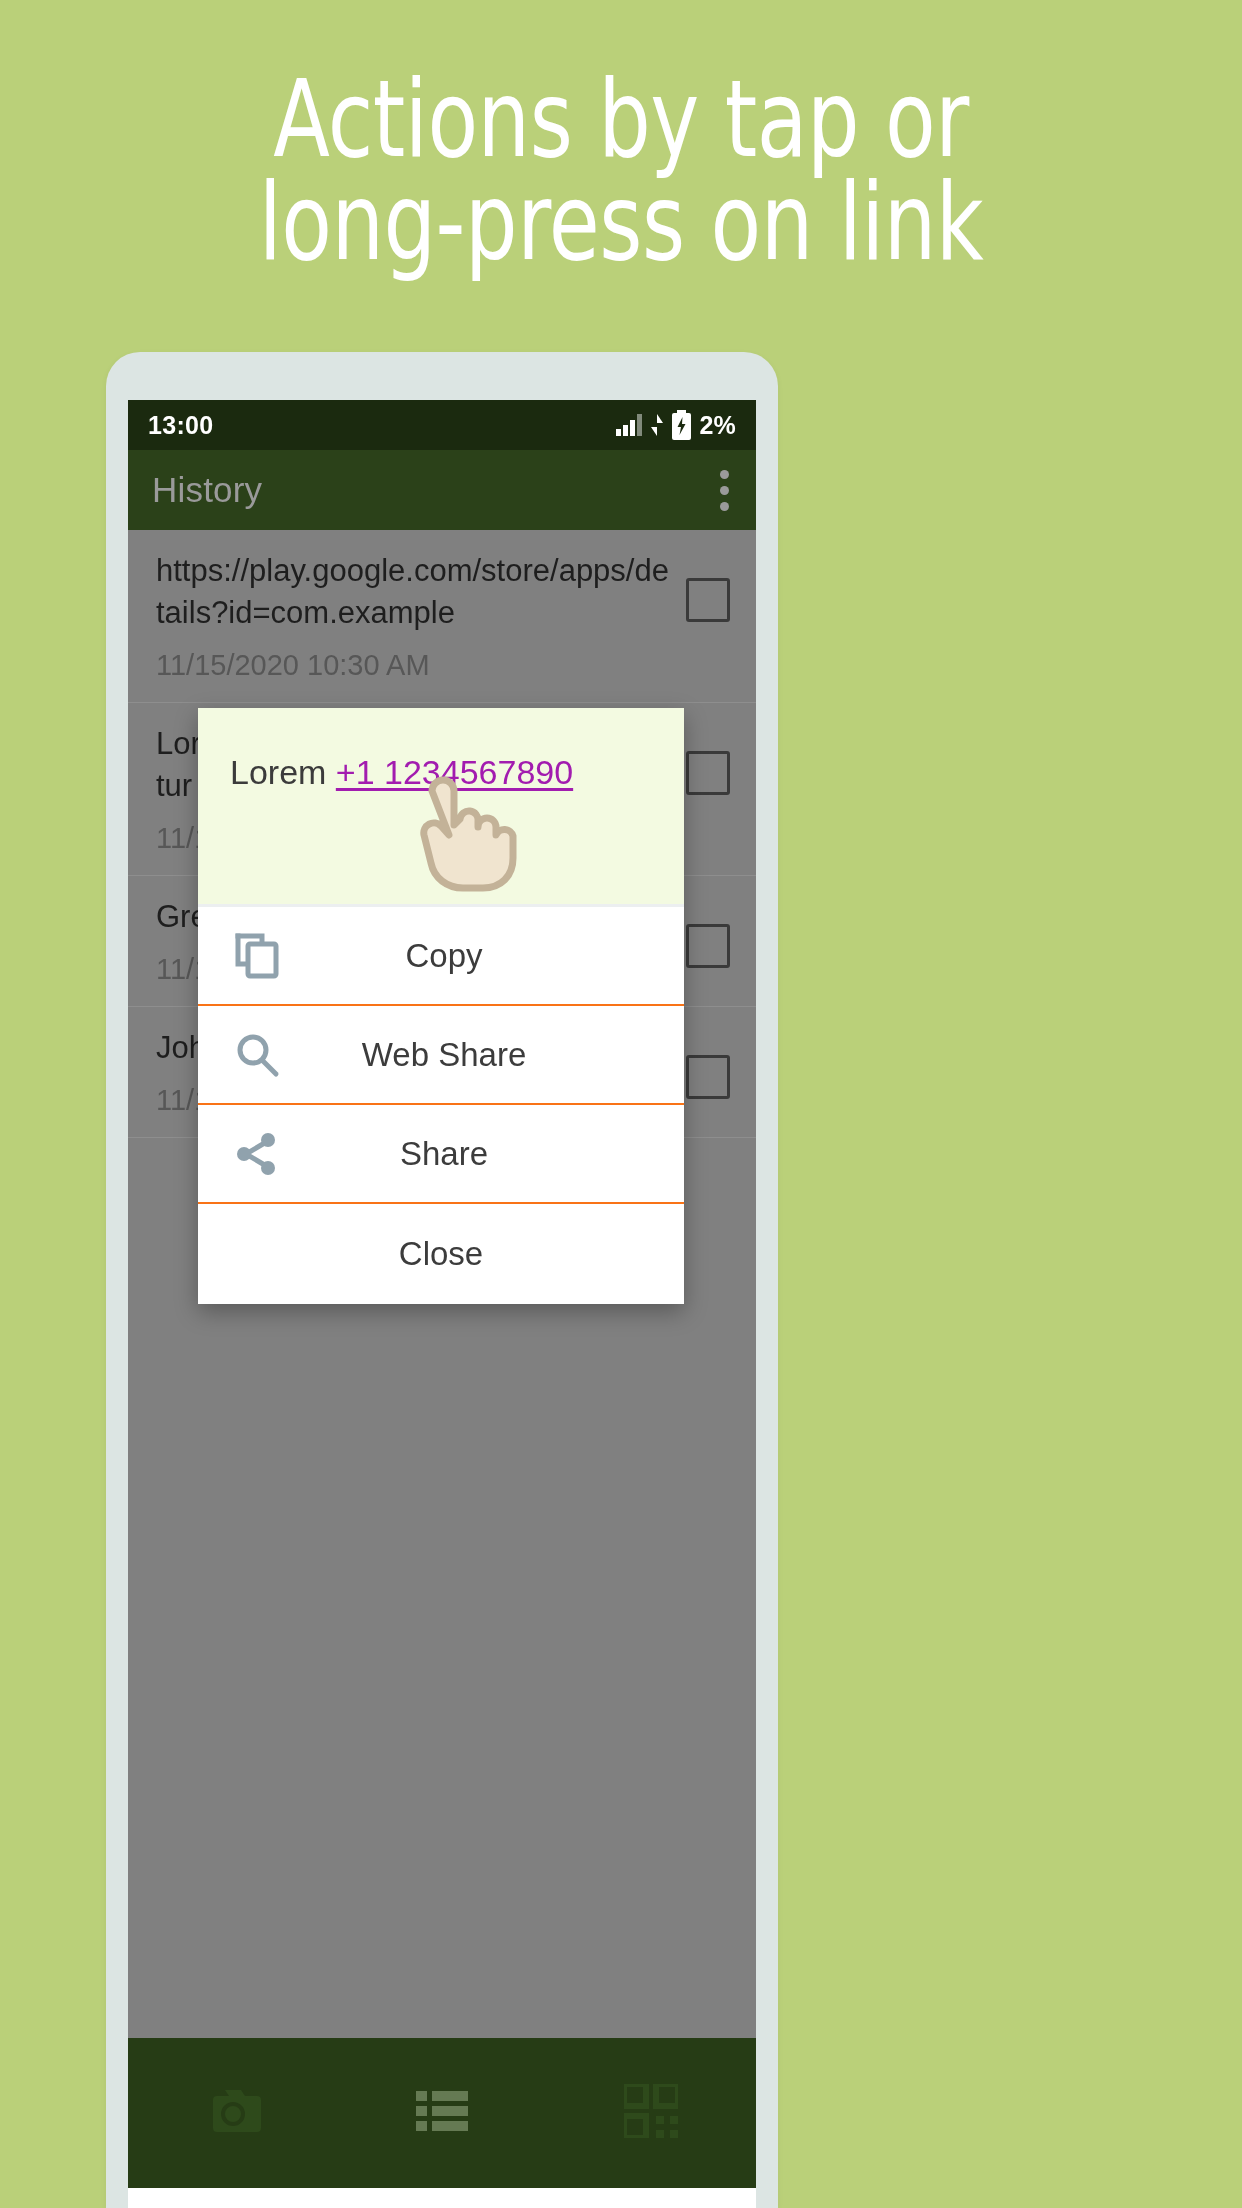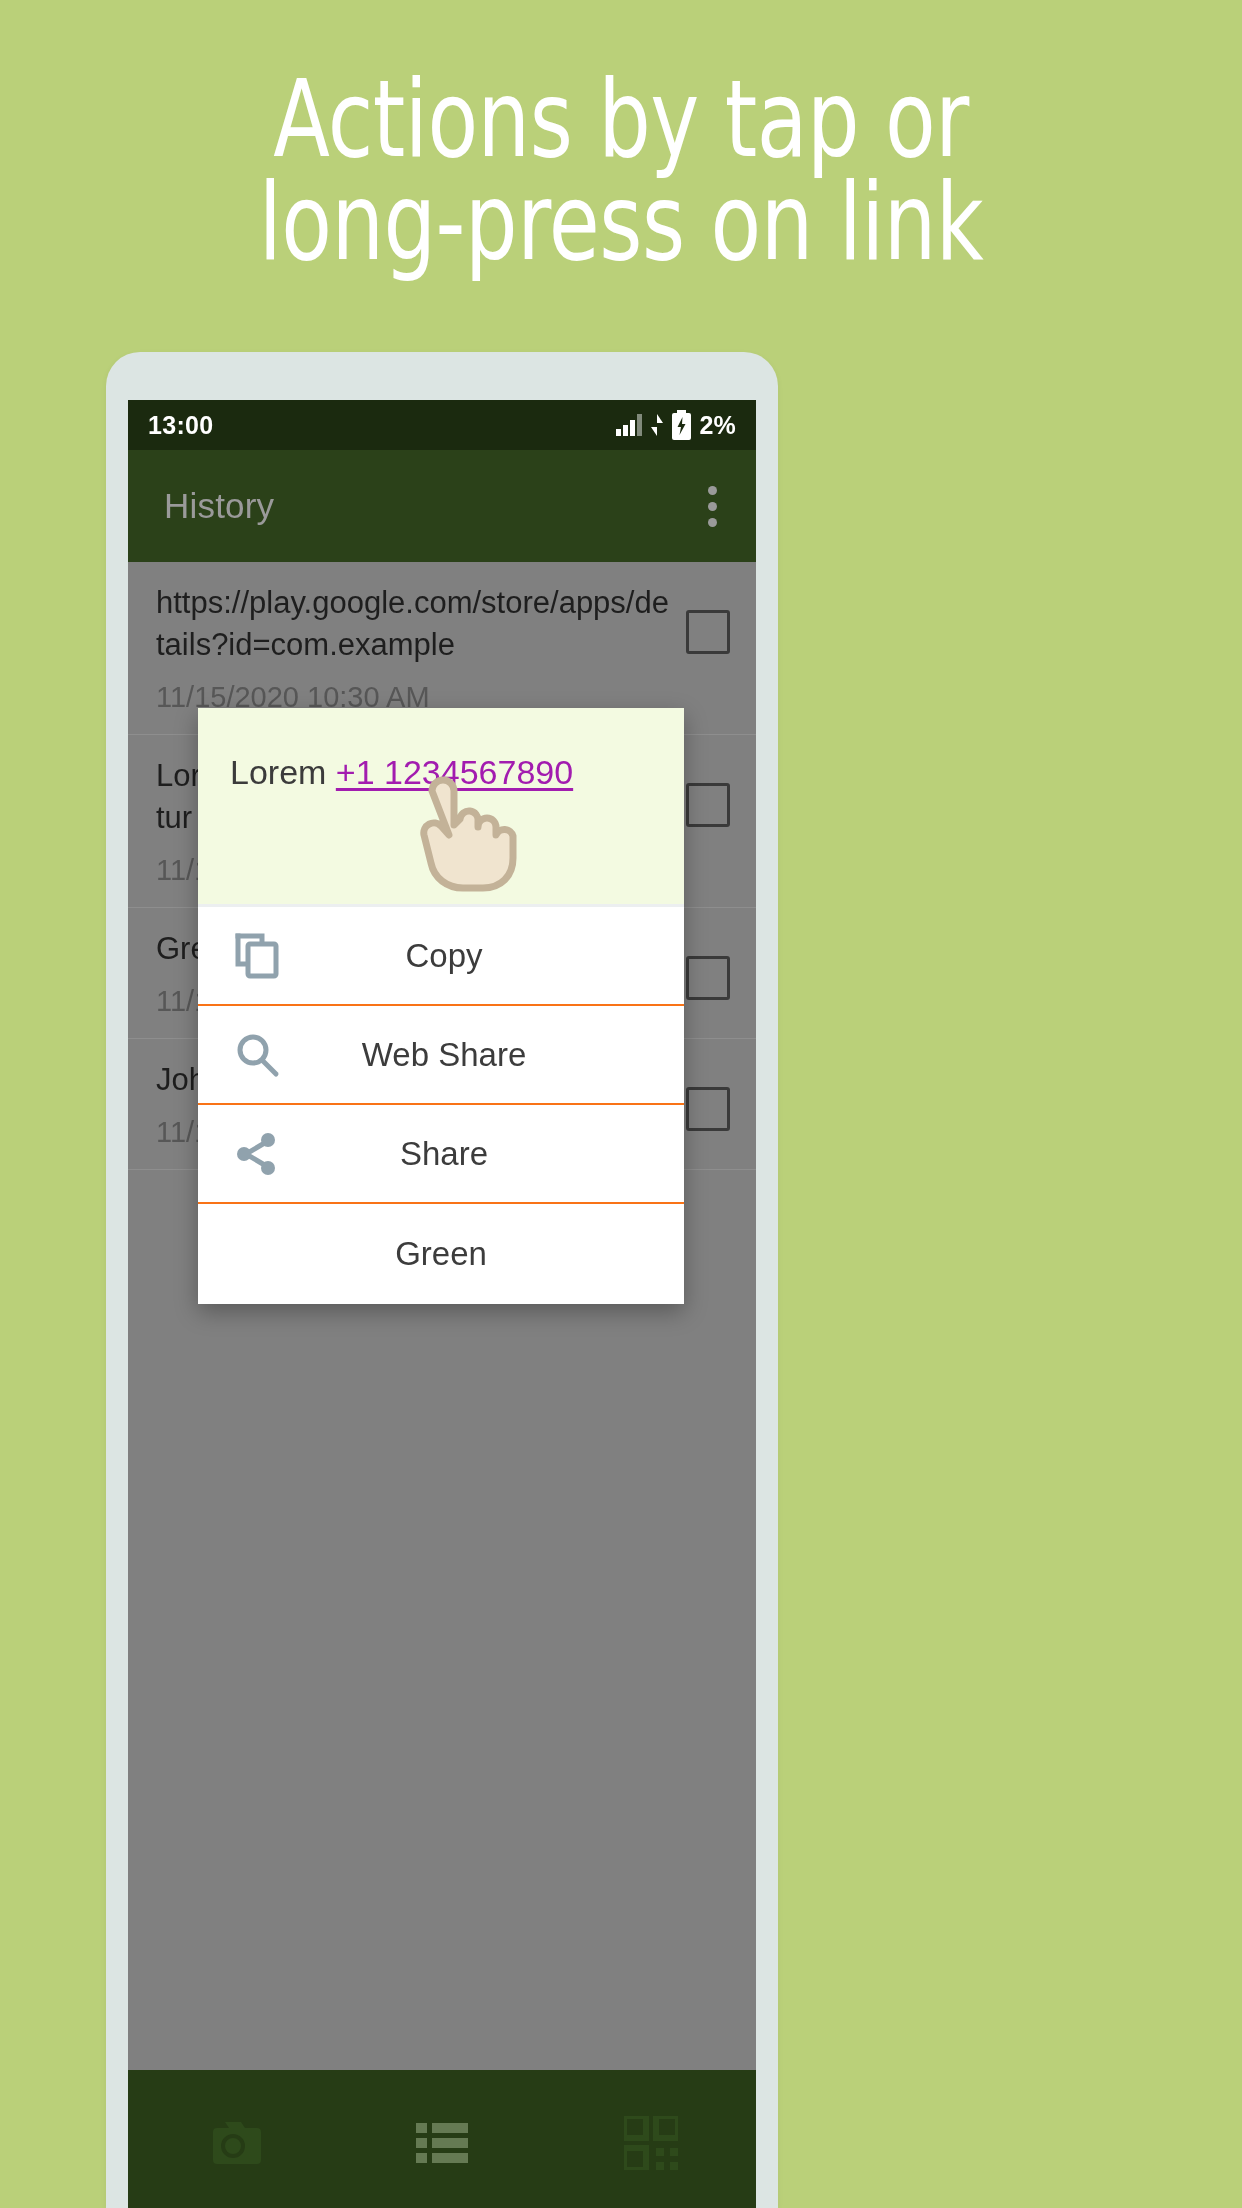--- a/index.html
+++ b/index.html
@@ -70,25 +70,25 @@
   .battery-pct {
     color:#ffffff;
     font-size:25px;
     font-weight:700;
     letter-spacing:.2px;
   }
 
   
   .toolbar {
     position:relative;
-    height:112px;
+    height:80px;
     background:#2b4119;
     display:flex;
     align-items:center;
-    padding:0 36px;
+    padding:0 24px;
     justify-content:space-between;
   }
   .toolbar-title {
     color:#9a9a9a;
     font-size:35px;
     font-weight:400;
     letter-spacing:.2px;
     flex:1;
   }
   .overflow-dots {
@@ -383,21 +383,21 @@
         <line x1="12" y1="23" x2="34" y2="36" stroke="#90a2ad" stroke-width="5"></line>
         <circle cx="34" cy="9" r="7" fill="#90a2ad"></circle>
         <circle cx="10" cy="23" r="7" fill="#90a2ad"></circle>
         <circle cx="34" cy="37" r="7" fill="#90a2ad"></circle>
       </svg>
     </span>
     <span class="dialog-label">Share</span>
   </div>
 
   <div class="dialog-row close-row">
-    <span class="dialog-label no-icon">Green</span>
+    <span class="dialog-label no-icon">Close</span>
   </div>
 
 </div>
 
 <div class="hand">
   <svg width="120" height="140" viewBox="0 0 120 140">
     <g fill="#f0e4cf" stroke="#c3b298" stroke-width="7" stroke-linejoin="round" stroke-linecap="round">
       <path d="M30 36
                a11 11 0 0 1 22 0
                v34

